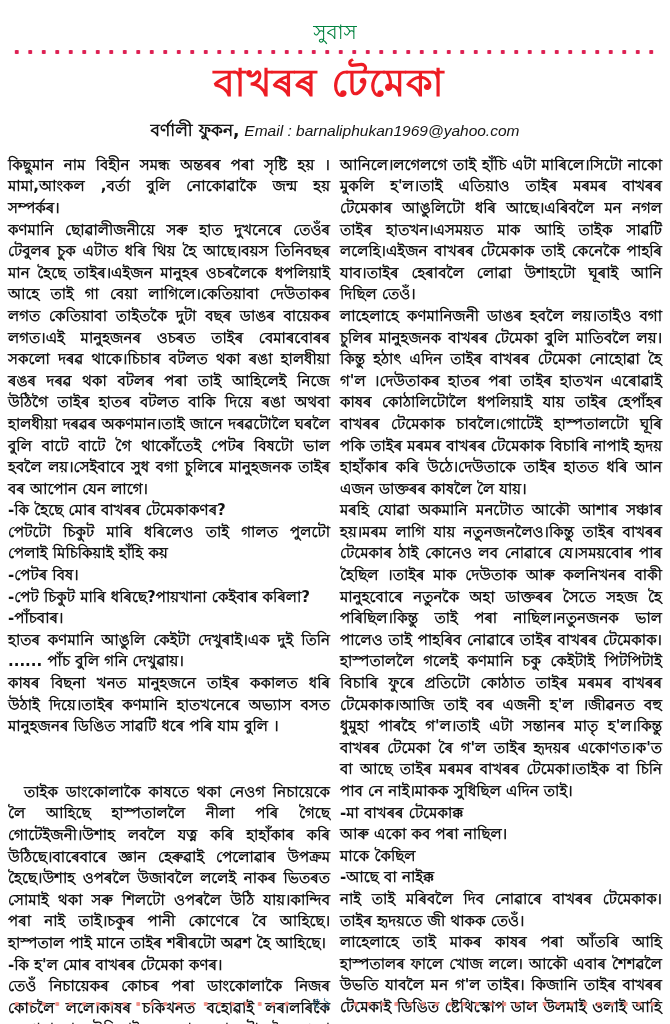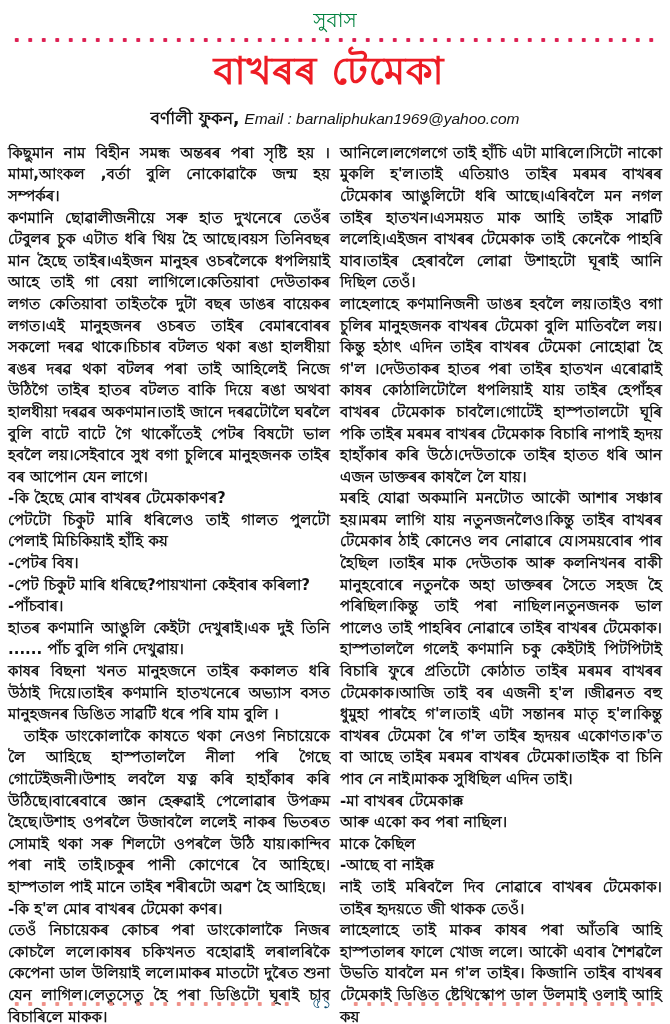--- a/index.html
+++ b/index.html
@@ -16,21 +16,21 @@
     background:#ffffff;
     font-family:"DejaVu Sans","Liberation Sans",sans-serif;
     color:var(--ink);
     overflow:hidden;
     box-sizing:border-box;
   }
   .masthead{
     text-align:center;
     font-size:20px;
     line-height:1.1;
-    padding-top:9px;
+    padding-top:21px;
     color:var(--masthead-green);
     font-weight:500;
   }
   .dotline{
     height:6px;
     margin:6px 10px 0 10px;
     background-image:radial-gradient(circle,var(--header-dot) 2px,transparent 2.4px);
     background-size:13.5px 6px;
     background-repeat:repeat-x;
     background-position:left center;
@@ -62,21 +62,21 @@
     box-sizing:border-box;
   }
   .col{
     flex:1 1 0;
     min-width:0;
     text-align:justify;
     font-size:15px;
     line-height:21.6px;
   }
   .para{margin:0;font-weight:bold;}
-  .para.indent{text-indent:16px;}
+  .para.indent{text-indent:16px;margin-top:44px;}
   .footer{
     position:absolute;
     left:0;right:0;bottom:8px;
     display:flex;
     align-items:center;
     padding:0 10px;
   }
   .footer .dots{
     height:6px;
     background-image:radial-gradient(circle,var(--footer-dot) 2px,transparent 2.4px);

